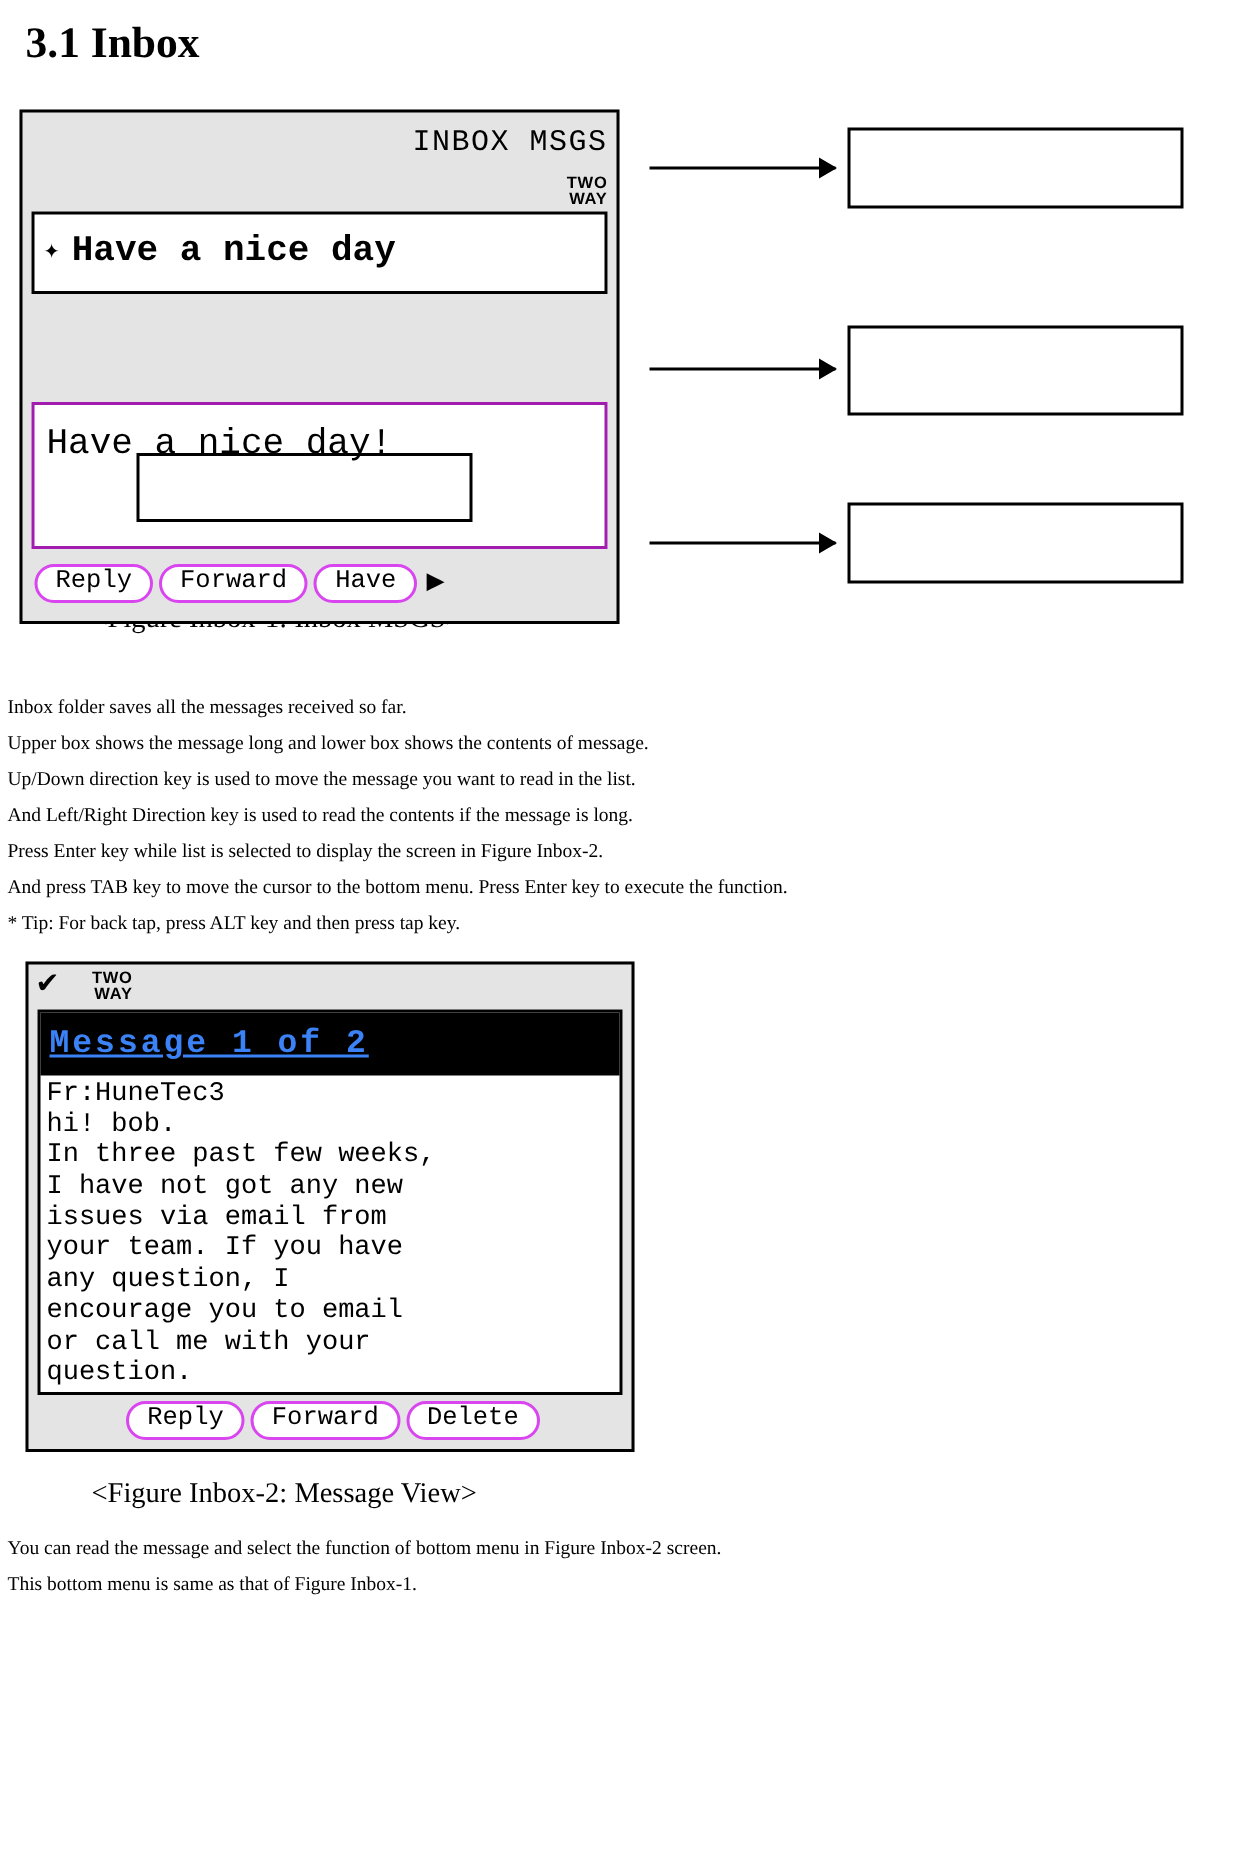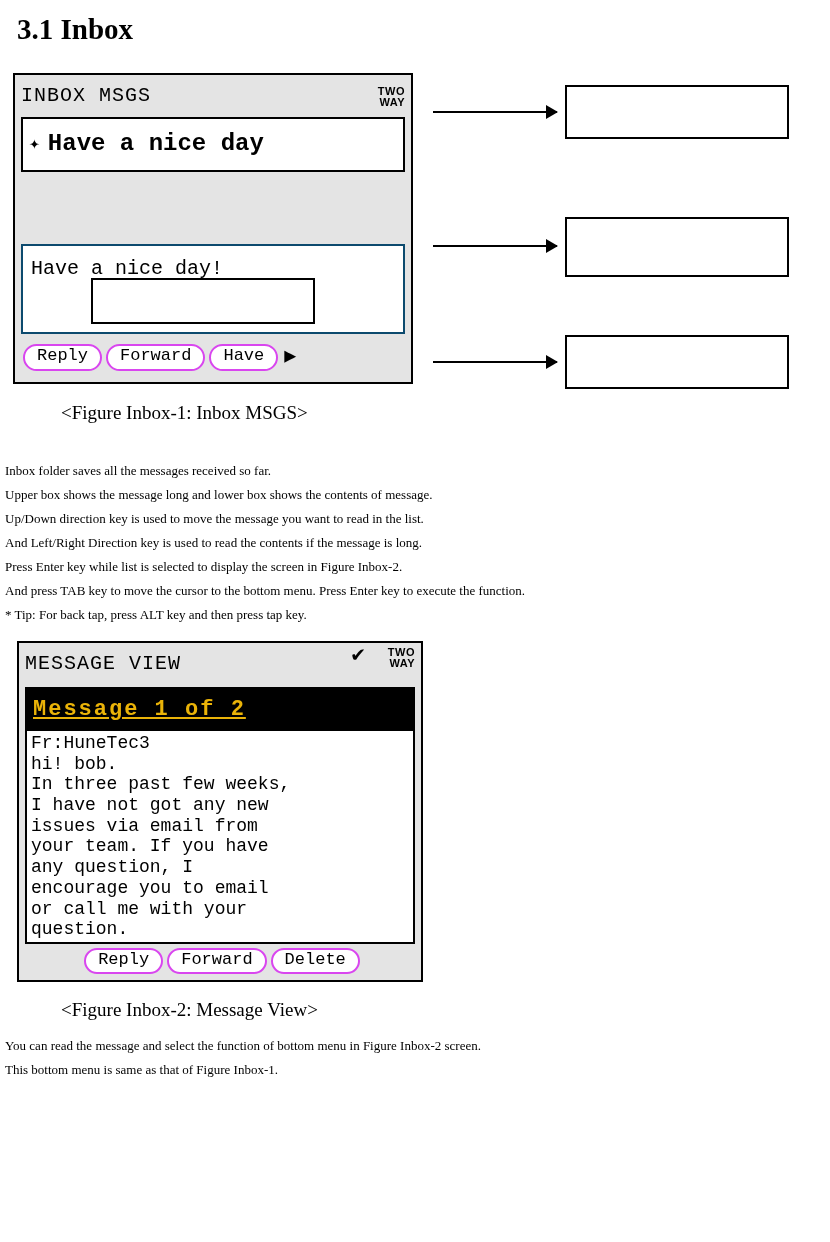--- a/index.html
+++ b/index.html
@@ -30,24 +30,25 @@
     left: 8px;
     width: 400px;
     border: 2px solid #000;
     background: #e4e4e4;
     box-sizing: border-box;
     font-family: "Courier New", monospace;
   }
   .device-header {
     display: flex;
     justify-content: space-between;
-    align-items: center;
+    align-items: flex-end;
     padding: 2px 6px 0 6px;
     font-size: 20px;
     letter-spacing: 1px;
+    flex-direction: column;
   }
   .two-way {
     text-align: right;
     font-size: 11px;
     line-height: 1;
     font-family: Arial, sans-serif;
     font-weight: bold;
     letter-spacing: 0.5px;
     padding-top: 2px;
   }
@@ -63,24 +64,24 @@
     font-size: 24px;
     font-weight: bold;
     font-family: "Courier New", monospace;
   }
   .list-row .row-icon {
     margin-right: 8px;
     font-size: 18px;
   }
   .preview-box {
     margin: 72px 6px 4px 6px;
-    border: 2px solid #0c4a6e;
-    background: #fff;
-    font-family: "Courier New", monospace;
-    font-size: 20px;
+    border: 2px solid #a21caf;
+    background: #fff;
+    font-family: "Courier New", monospace;
+    font-size: 24px;
     padding: 4px 8px 44px 8px;
     position: relative;
   }
   .preview-inner-box {
     position: absolute;
     left: 68px;
     top: 32px;
     width: 220px;
     height: 42px;
     border: 2px solid #000;
@@ -170,21 +171,21 @@
   }
   .msg-box {
     margin: 4px 6px 4px 6px;
     border: 2px solid #000;
     background: #fff;
     font-family: "Courier New", monospace;
     position: relative;
   }
   .msg-title {
     background: #000;
-    color: #eab308;
+    color: #3b82f6;
     font-size: 22px;
     font-weight: bold;
     padding: 0 6px;
     letter-spacing: 2px;
     text-decoration: underline;
     text-underline-offset: 2px;
   }
   .msg-body {
     font-size: 18px;
     line-height: 1.15;
@@ -256,21 +257,20 @@
 <p class="body-line">Inbox folder saves all the messages received so far.</p>
 <p class="body-line">Upper box shows the message long and lower box shows the contents of message.</p>
 <p class="body-line">Up/Down direction key is used to move the message you want to read in the list.</p>
 <p class="body-line">And Left/Right Direction key is used to read the contents if the message is long.</p>
 <p class="body-line">Press Enter key while list is selected to display the screen in Figure Inbox-2.</p>
 <p class="body-line">And press TAB key to move the cursor to the bottom menu. Press Enter key to execute the function.</p>
 <p class="body-line">* Tip: For back tap, press ALT key and then press tap key.</p>
 
 <div class="device2">
   <div class="device2-header">
-    <span>MESSAGE VIEW</span>
     <span style="display:flex;align-items:flex-start;gap:0;">
       <span class="check-icon">✔</span>
       <span class="two-way">
         <span>TWO</span><br>
         <span>WAY</span>
       </span>
     </span>
   </div>
   <div class="msg-box">
     <div class="scroll-up">▲</div>

